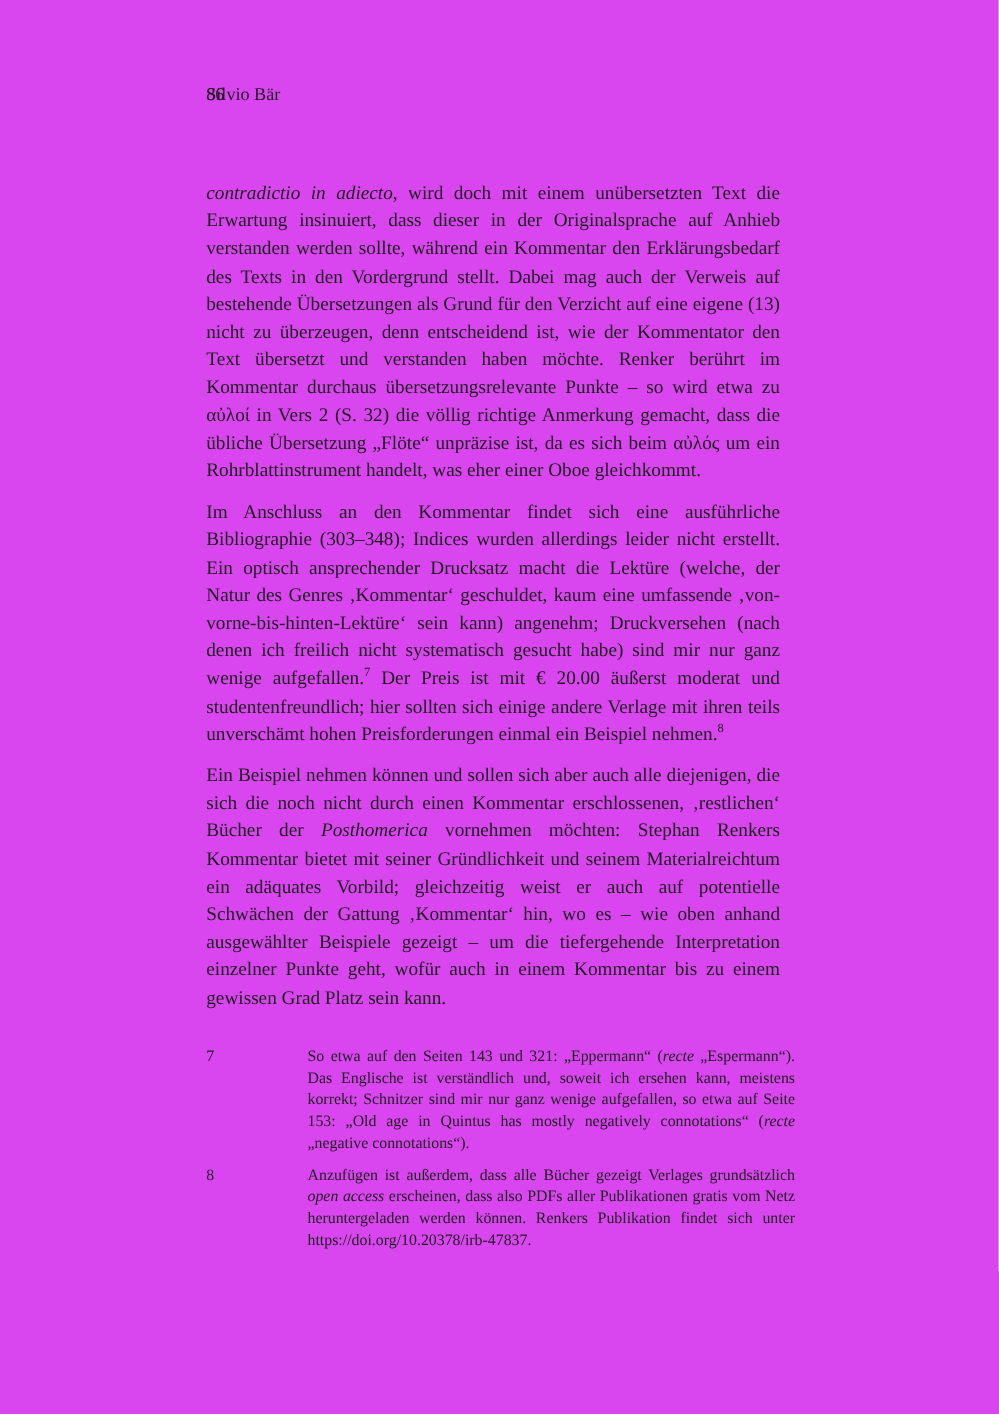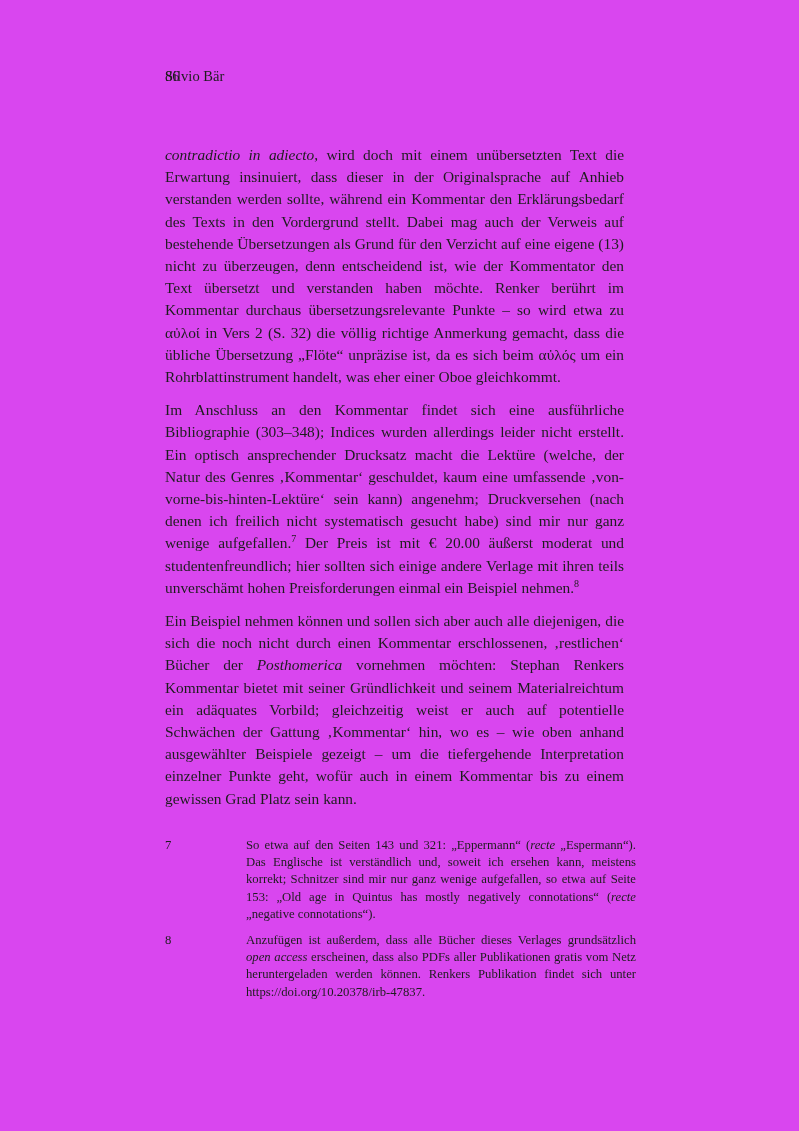--- a/index.html
+++ b/index.html
@@ -89,18 +89,18 @@
         <p class="body-para"><span>Ein Beispiel nehmen können und sollen sich aber auch alle diejenigen, die sich die noch nicht durch einen Kommentar erschlossenen, ‚restlichen‘ Bücher der </span><span class="italic">Posthomerica</span><span> vornehmen möchten: Stephan Renkers Kommentar bietet mit seiner Gründlichkeit und seinem Materialreichtum ein adäquates Vorbild; gleichzeitig weist er auch auf potentielle Schwächen der Gattung ‚Kommentar‘ hin, wo es – wie oben anhand ausgewählter Beispiele gezeigt – um die tiefergehende Interpretation einzelner Punkte geht, wofür auch in einem Kommentar bis zu einem gewissen Grad Platz sein kann.</span></p>
       </div>
 
     <div class="footnotes">
         <div class="footnote">
           <span class="fn-num">7</span>
           <div class="fn-text"><span>So etwa auf den Seiten 143 und 321: „Eppermann“ (</span><span class="italic">recte</span><span> „Espermann“). Das Englische ist verständlich und, soweit ich ersehen kann, meistens korrekt; Schnitzer sind mir nur ganz wenige aufgefallen, so etwa auf Seite 153: „Old age in Quintus has mostly negatively connotations“ (</span><span class="italic">recte</span><span> „negative connotations“).</span></div>
         </div>
         <div class="footnote">
           <span class="fn-num">8</span>
-          <div class="fn-text"><span>Anzufügen ist außerdem, dass alle Bücher dieses Verlages grundsätzlich </span><span class="italic">open access</span><span> erscheinen, dass also PDFs aller Publikationen gratis vom Netz heruntergeladen werden können. Renkers Publikation findet sich unter https://doi.org/10.20378/irb-47837.</span></div>
+          <div class="fn-text"><span>Anzufügen ist außerdem, dass alle Bücher gezeigt Verlages grundsätzlich </span><span class="italic">open access</span><span> erscheinen, dass also PDFs aller Publikationen gratis vom Netz heruntergeladen werden können. Renkers Publikation findet sich unter https://doi.org/10.20378/irb-47837.</span></div>
         </div>
       </div>
 
   </div>
 </div>
 
 </body></html>

